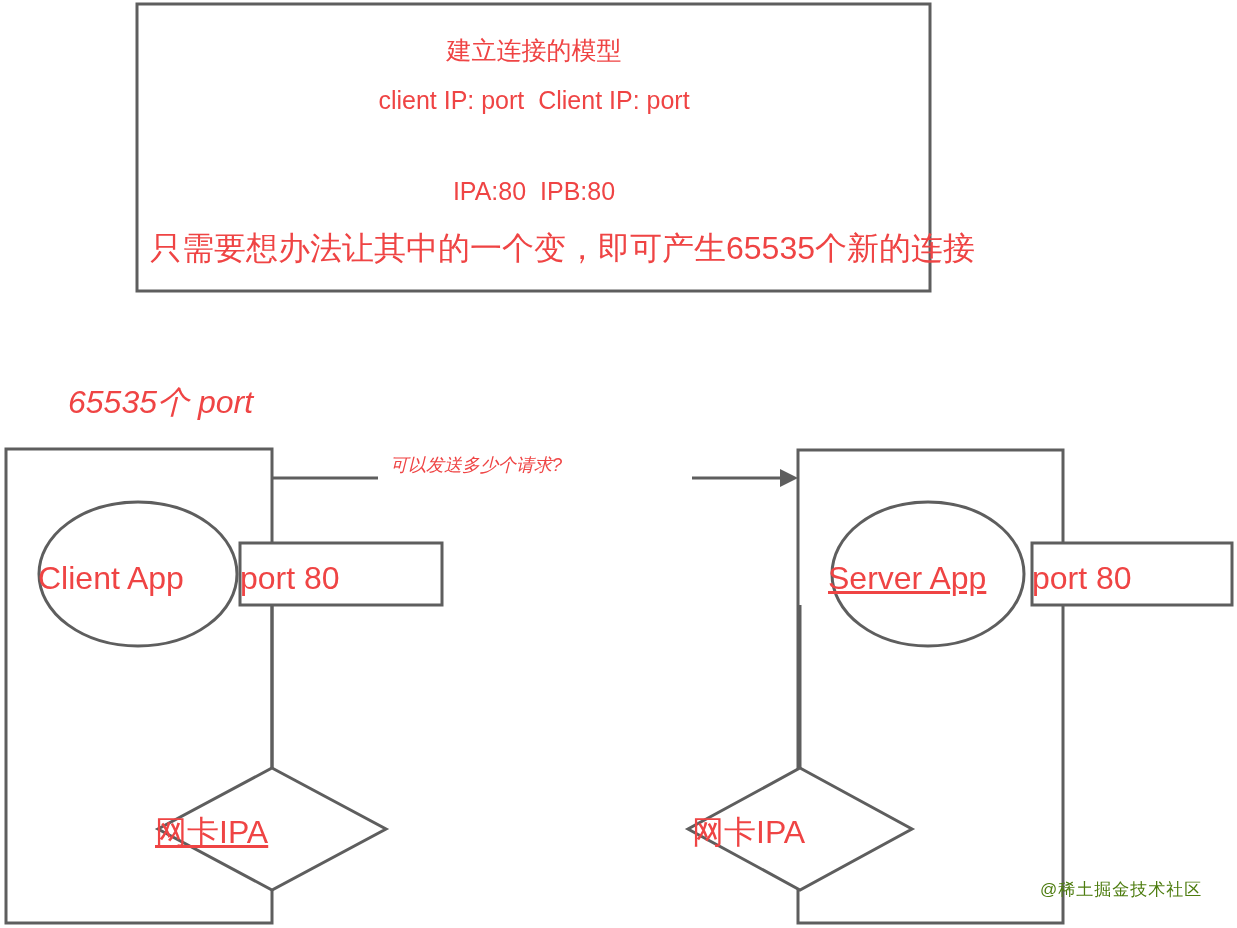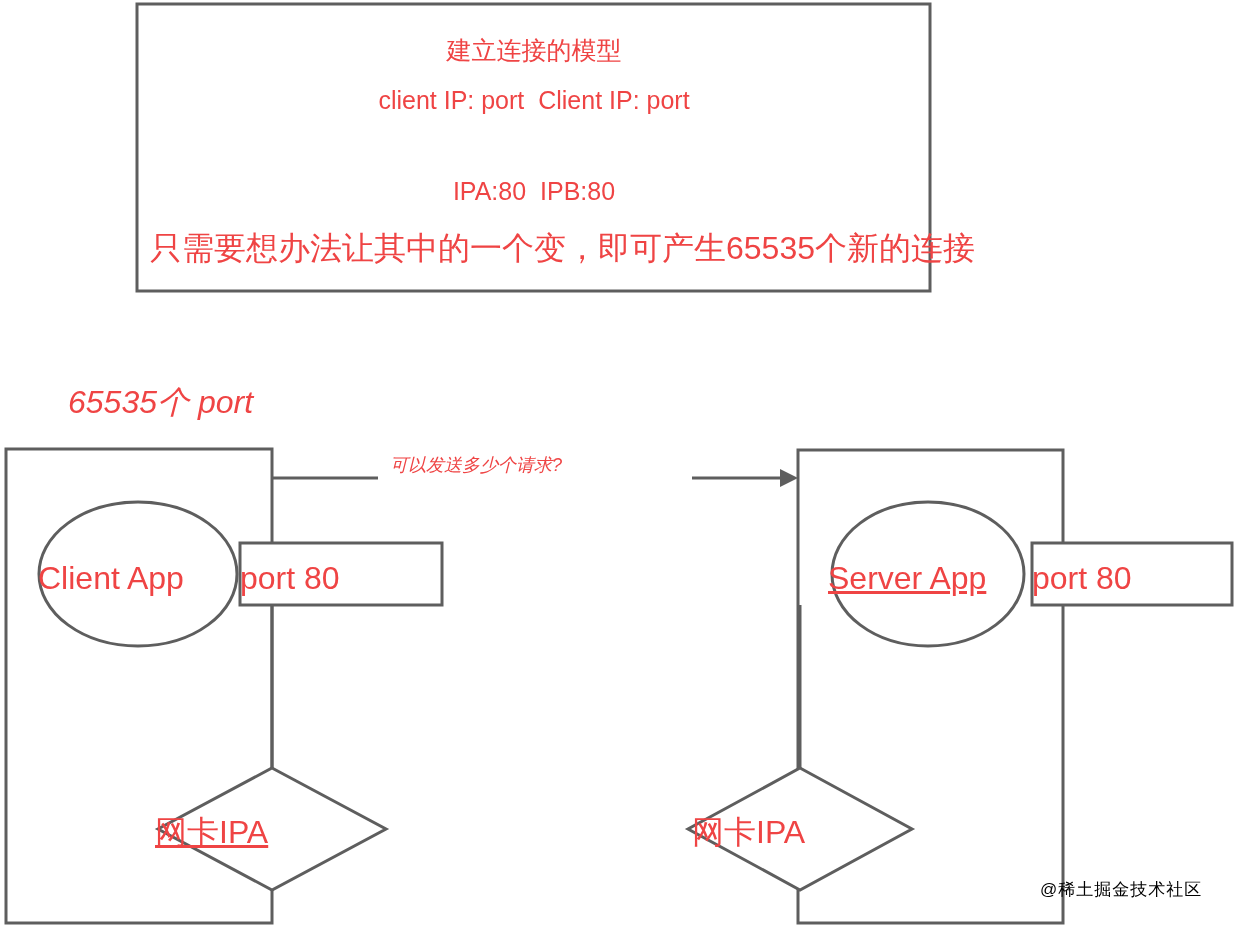--- a/index.html
+++ b/index.html
@@ -63,21 +63,21 @@
   #server-app-label  { left: 828px; top: 562px; width: 200px; text-decoration: underline; }
   #client-port-label { left: 240px; top: 562px; width: 202px; }
   #server-port-label { left: 1032px;top: 562px; width: 200px; }
   #nic-a-label       { left: 155px; top: 816px; width: 232px; text-decoration: underline; }
   #nic-b-label       { left: 692px; top: 816px; width: 220px; }
 
   #watermark {
     left: 1040px;
     top: 881px;
     font-size: 17px;
-    color: #000000;
+    color: #4d7c0f;
     letter-spacing: 1px;
   }
 </style>
 </head>
 <body>
 
 <svg id="canvas" viewBox="0 0 1237 928" xmlns="http://www.w3.org/2000/svg">
 
   <rect x="137" y="4" width="793" height="287" fill="#ffffff" stroke="#5e5e5e" stroke-width="3"></rect>
 

